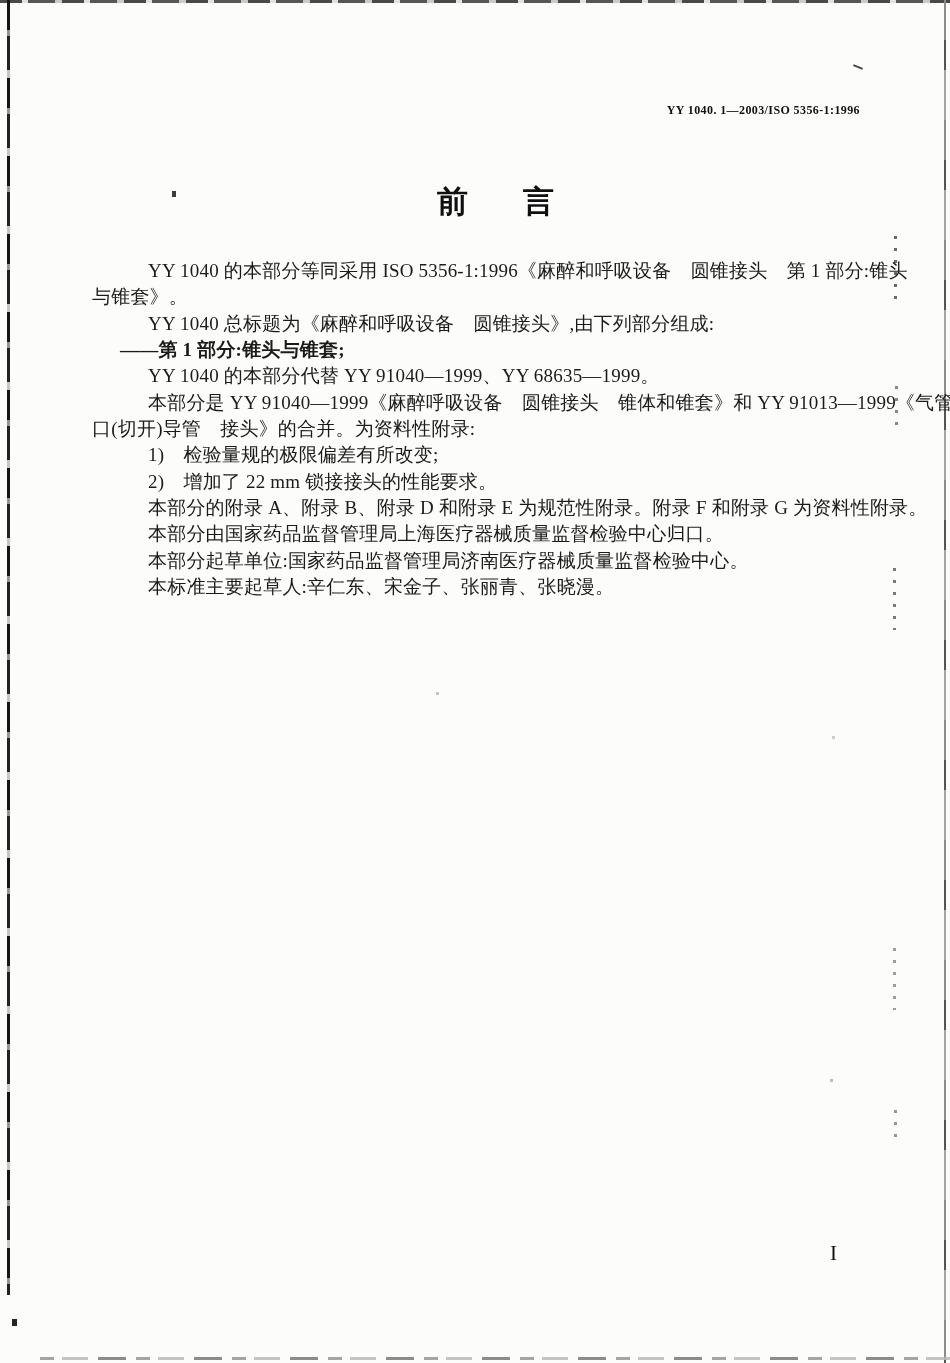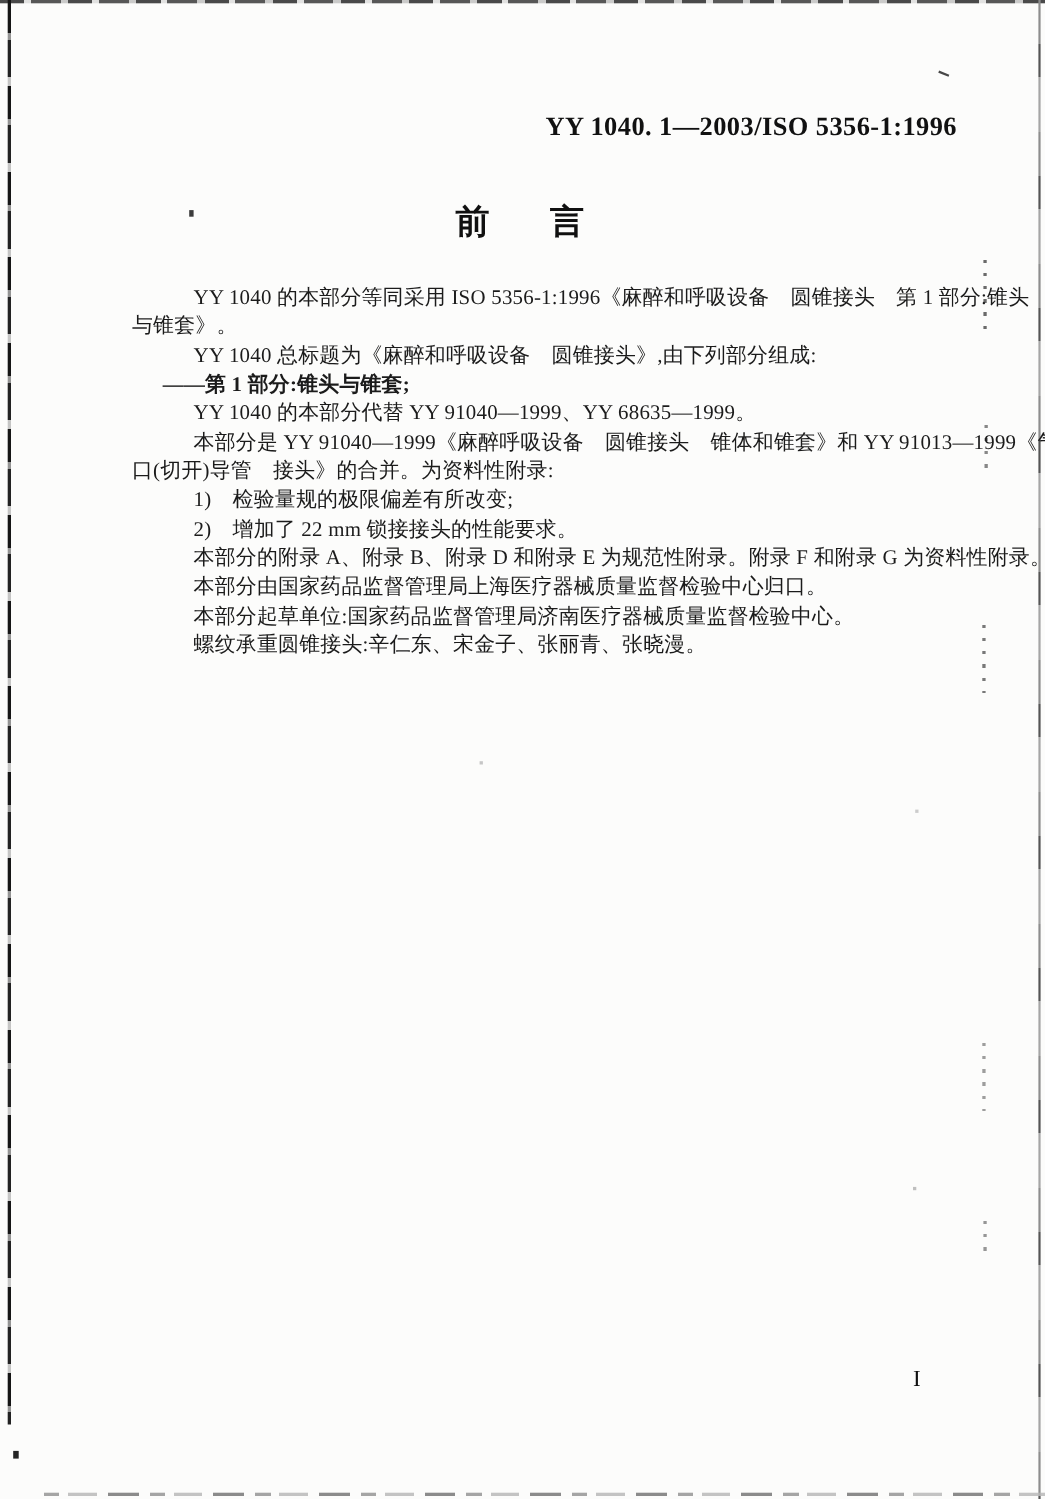--- a/index.html
+++ b/index.html
@@ -56,32 +56,32 @@
   .dotstrip { position: absolute; width: 3px;
     background: repeating-linear-gradient(180deg, #6a6a6a 0 3px, transparent 3px 12px); }
   .ds-1 { left: 894px; top: 236px; height: 66px; }
   .ds-2 { left: 895px; top: 386px; height: 42px; opacity: .8; }
   .ds-3 { left: 893px; top: 568px; height: 62px; opacity: .9; }
   .ds-4 { left: 893px; top: 948px; height: 62px; opacity: .65; }
   .ds-5 { left: 894px; top: 1110px; height: 36px; opacity: .7; }
 
   
   .std-number {
-    position: absolute; top: 103px; right: 80px;
-    font-size: 24px; font-weight: bold; color: #111;
+    position: absolute; top: 103px; right: 90px;
+    font-size: 12px; font-weight: bold; color: #111;
     letter-spacing: 0.4px; white-space: nowrap;
   }
   .doc-title {
-    position: absolute; top: 181px; left: 414px;
+    position: absolute; top: 181px; left: 437px;
     font-size: 31px; font-weight: bold; color: #101010;
     letter-spacing: 12px; white-space: nowrap;
   }
   .foreword {
     position: absolute; left: 92px; top: 258px; width: 782px;
-    font-size: 19px; color: #1b1b1b; margin-left: 28px;
+    font-size: 19px; color: #1b1b1b;
   }
   .line {
     height: 26.35px; line-height: 26.35px;
     white-space: nowrap; overflow: visible;
     letter-spacing: 0.2px;
   }
   .line.para  { padding-left: 56px; }
   .line.list  { padding-left: 56px; }
   .line.dash  { padding-left: 28px; font-weight: bold; }
   .line.flush { padding-left: 0; }
@@ -121,18 +121,18 @@
       <div class="line para">YY 1040 总标题为《麻醉和呼吸设备　圆锥接头》,由下列部分组成:</div>
       <div class="line dash">——第 1 部分:锥头与锥套;</div>
       <div class="line para">YY 1040 的本部分代替 YY 91040—1999、YY 68635—1999。</div>
       <div class="line para">本部分是 YY 91040—1999《麻醉呼吸设备　圆锥接头　锥体和锥套》和 YY 91013—1999《气管造</div>
       <div class="line flush">口(切开)导管　接头》的合并。为资料性附录:</div>
       <div class="line list">1)　检验量规的极限偏差有所改变;</div>
       <div class="line list">2)　增加了 22 mm 锁接接头的性能要求。</div>
       <div class="line para">本部分的附录 A、附录 B、附录 D 和附录 E 为规范性附录。附录 F 和附录 G 为资料性附录。</div>
       <div class="line para">本部分由国家药品监督管理局上海医疗器械质量监督检验中心归口。</div>
       <div class="line para">本部分起草单位:国家药品监督管理局济南医疗器械质量监督检验中心。</div>
-      <div class="line para">螺纹承重圆锥接头:辛仁东、宋金子、张丽青、张晓漫。</div>
+      <div class="line para">本标准主要起草人:辛仁东、宋金子、张丽青、张晓漫。</div>
     </div>
 
   <div class="page-number">I</div>
 
 </div>
 
 </body></html>

